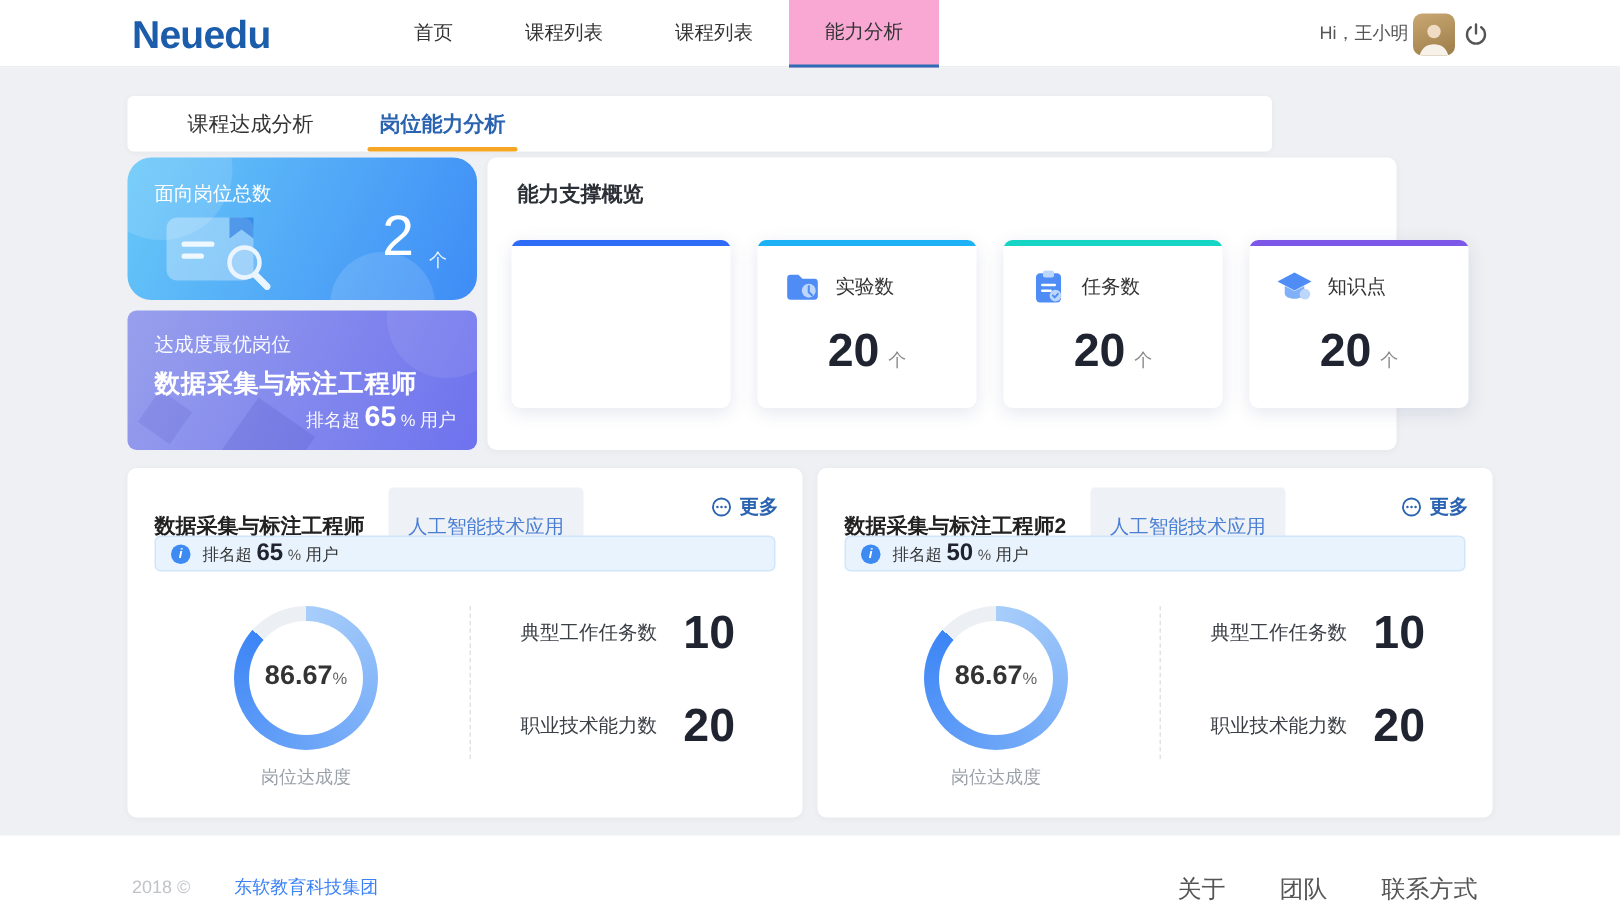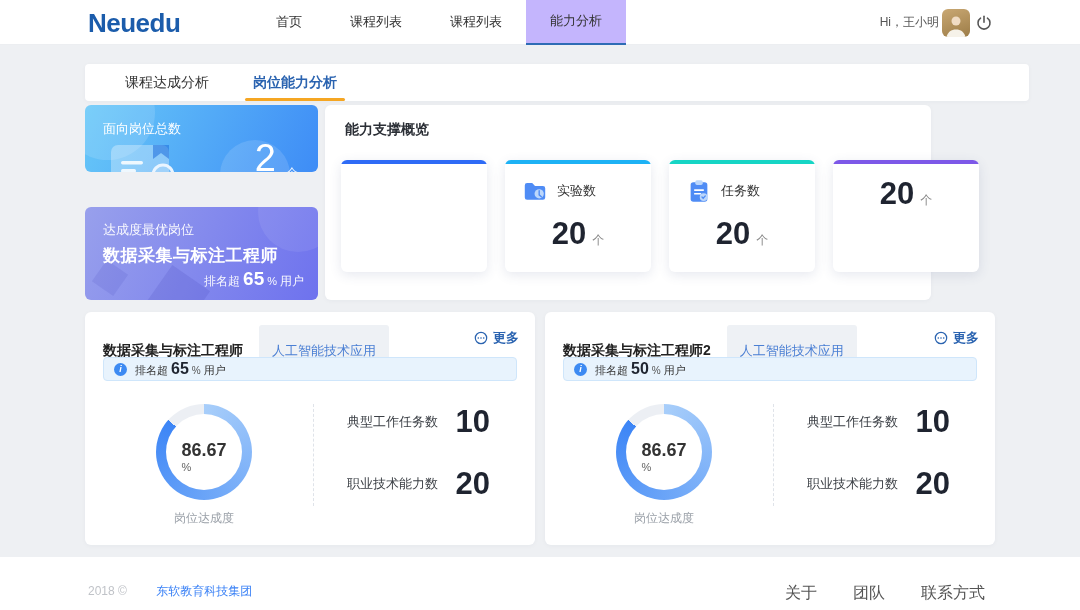--- a/index.html
+++ b/index.html
@@ -8,33 +8,33 @@
     position:relative; width:1080px; height:610px; overflow:hidden;
     background:#eef0f3;
     font-family:"Liberation Sans","DejaVu Sans",sans-serif;
     color:#333;
   }
   
   .topbar { position:absolute; left:0; top:0; width:1080px; height:45px; background:#fff; border-bottom:1px solid #eceef1; z-index:5; }
   .logo { position:absolute; left:88px; top:8px; font-size:26px; font-weight:800; letter-spacing:-0.5px; color:#1b5cab; cursor:pointer; }
   .nav { position:absolute; left:252px; top:0; height:45px; display:flex; }
   .nav-item { padding:0 24px; line-height:44px; font-size:13px; color:#333; cursor:pointer; }
-  .nav-item.active { background:#c4b5fd; border-bottom:2px solid #2e6cb5; line-height:42px;text-align:right; }
+  .nav-item.active { background:#f9a8d4; border-bottom:2px solid #2e6cb5; line-height:42px;text-align:right; }
   .user-area { position:absolute; right:85px; top:0; height:45px; display:flex; align-items:center; gap:3px; }
   .greeting { font-size:12px; color:#555; }
   .avatar { width:28px; height:28px; border-radius:6px; background:linear-gradient(160deg,#c9a873,#9c7c47); position:relative; overflow:hidden; cursor:pointer; }
   .avatar svg { position:absolute; left:0; top:2px; }
   .power-btn { width:22px; height:22px; display:flex; align-items:center; justify-content:center; cursor:pointer; background:none; border:none; }
   
-  .tabbar { position:absolute; left:85px; top:64px; width:944px; height:37px; background:#fff; border-radius:4px; box-shadow:0 1px 4px rgba(20,40,80,0.04); display:flex; padding-left:18px; z-index:2; }
+  .tabbar { position:absolute; left:85px; top:64px; width:763px; height:37px; background:#fff; border-radius:4px; box-shadow:0 1px 4px rgba(20,40,80,0.04); display:flex; padding-left:18px; z-index:2; }
   .tab { position:relative; line-height:37px; padding:0 22px; font-size:14px; color:#333; cursor:pointer; }
   .tab.active { color:#2a63b0; font-weight:bold; }
   .tab-underline { position:absolute; left:14px; right:14px; bottom:0; height:3px; background:#f5a623; border-radius:2px; }
   
-  .card-a { position:absolute; left:85px; top:105px; width:233px; height:67px; border-radius:6px; overflow:hidden; background:linear-gradient(115deg,#67c8f8 0%,#3e8cf6 100%); color:#fff; }
+  .card-a { position:absolute; left:85px; top:105px; width:233px; height:95px; border-radius:16px; overflow:hidden; background:linear-gradient(115deg,#67c8f8 0%,#3e8cf6 100%); color:#fff; }
   .card-b { position:absolute; left:85px; top:207px; width:233px; height:93px; border-radius:6px; overflow:hidden; background:linear-gradient(115deg,#98a0ec 0%,#6e72ee 100%); color:#fff; }
   .deco-circle { position:absolute; border-radius:50%; background:rgba(255,255,255,0.13); }
   .deco-sq { position:absolute; background:rgba(60,60,180,0.16); transform:rotate(35deg); }
   .card-a-title { position:absolute; left:18px; top:15px; font-size:13px; }
   .card-a-illu { position:absolute; left:20px; top:32px; }
   .card-a-value { position:absolute; right:42px; top:32px; font-size:38px; font-weight:500; }
   .card-a-unit { position:absolute; right:20px; top:60px; font-size:12px; opacity:0.9; }
   .card-b-title { position:absolute; left:18px; top:14px; font-size:13px; opacity:0.95; }
   .card-b-name { position:absolute; left:18px; top:37px; font-size:17px; font-weight:bold; letter-spacing:0.5px; }
   .card-b-rank { position:absolute; right:14px; bottom:10px; display:flex; align-items:baseline; gap:3px; }
@@ -60,21 +60,21 @@
   .pos-tag { background:#eef1f5; color:#4a7fd4; font-size:13px; padding:17px 13px; border-radius:3px; }
   .more-btn { position:absolute; right:16px; top:17px; display:flex; align-items:center; gap:5px; color:#2a63b0; font-size:13px; font-weight:bold; cursor:pointer; background:none; border:none; }
   .rank-banner { position:absolute; left:18px; top:45px; width:414px; height:24px; background:#e8f3fd; border:1px solid #cfe6fb; border-radius:4px; display:flex; align-items:center; padding-left:10px; gap:8px; }
   .info-icon { width:13px; height:13px; border-radius:50%; background:#3d8af2; color:#fff; font-size:9px; font-weight:bold; font-style:italic; display:flex; align-items:center; justify-content:center; flex:none; }
   .rank-text { display:flex; align-items:baseline; gap:3px; }
   .rank-text .pre, .rank-text .suf { font-size:11px; color:#333; }
   .rank-text .val { font-size:16px; font-weight:600; color:#1f2430; }
   .rank-text .pct { font-size:10px; color:#555; }
   .donut-wrap { position:absolute; left:71px; top:92px; width:96px; height:96px; border-radius:50%; }
   .donut-hole { position:absolute; left:10px; top:10px; width:76px; height:76px; background:#fff; border-radius:50%; display:flex; align-items:baseline; justify-content:center; }
-  .donut-hole .inner { margin-top:26px; display:flex; align-items:baseline;flex-direction:column; }
+  .donut-hole .inner { margin-top:26px; display:flex; align-items:baseline; }
   .donut-value { font-size:18px; font-weight:600; color:#333; }
   .donut-pct { font-size:11px; color:#666; }
   .donut-label { position:absolute; left:61px; top:198px; width:116px; text-align:center; font-size:12px; color:#9aa0a8; }
   .pos-divider { position:absolute; left:228px; top:92px; height:102px; border-left:1px dashed #dfe3e9; }
   .pos-stats { position:absolute; left:262px; top:88px; width:143px; }
   .pos-stat-row { display:flex; align-items:center; justify-content:space-between; height:44px; margin-bottom:18px; }
   .pos-stat-label { font-size:13px; color:#3c4046; }
   .pos-stat-value { font-size:31px; font-weight:600; color:#1f2430; }
   
   .footer { position:absolute; left:0; top:557px; width:1080px; height:53px; background:#fff; }
@@ -187,20 +187,28 @@
           </svg>
           <span>任务数</span>
         </div>
         <div class="stat-value-row">
           <span class="stat-value">20</span><span class="stat-unit">个</span>
         </div>
       </div>
 
       <div class="stat-card">
         <div class="stat-topbar" style="background: rgb(125, 88, 232);"></div>
+        <div class="stat-head">
+          <svg width="26" height="26" viewBox="0 0 28 28">
+            <path d="M14 4L1.8 10.4 14 16.8l12.2-6.4z" fill="#4f8cf5"></path>
+            <path d="M7 13.6V19c0 2 3.1 3.8 7 3.8s7-1.8 7-3.8v-5.4l-7 3.6z" fill="#7fb0f9"></path>
+            <circle cx="21.5" cy="19.5" r="3.8" fill="#bcd7fb"></circle>
+          </svg>
+          <span>知识点</span>
+        </div>
         <div class="stat-value-row">
           <span class="stat-value">20</span><span class="stat-unit">个</span>
         </div>
       </div>
 
     </div>
   </section>
 
   <section class="pos-card left">
     <div class="pos-head">

